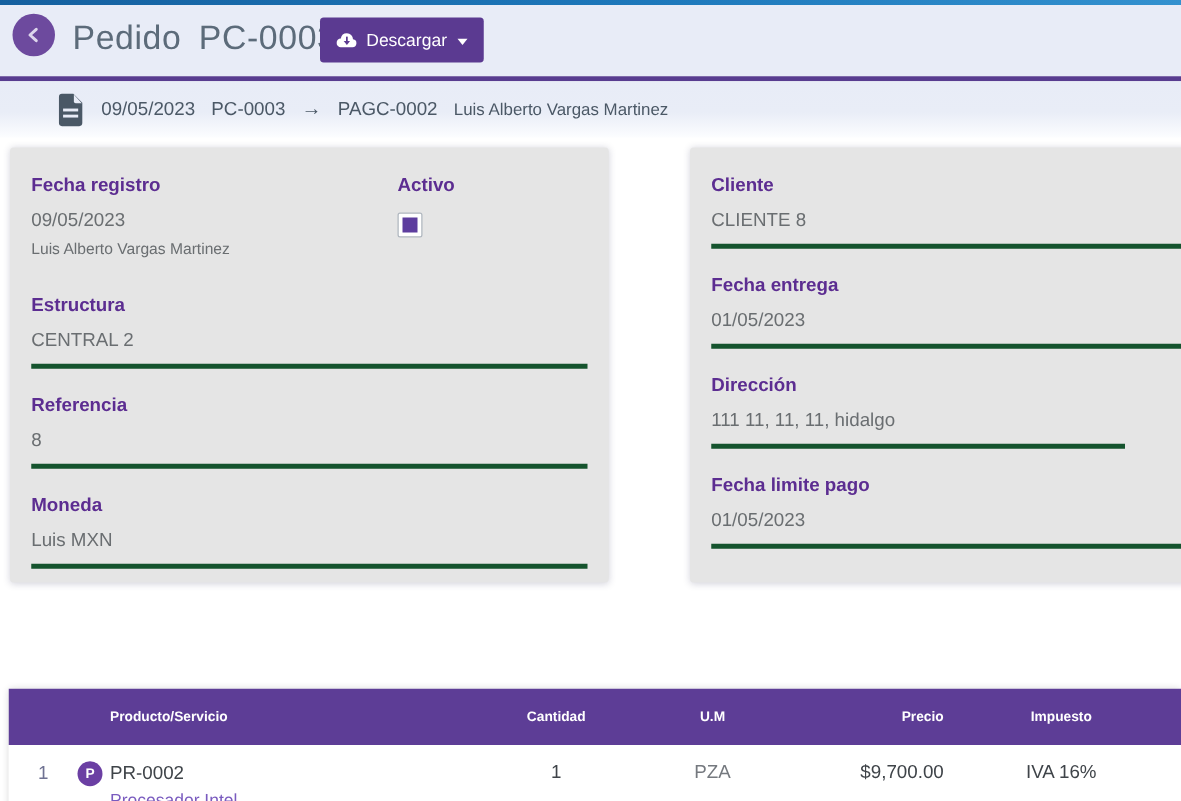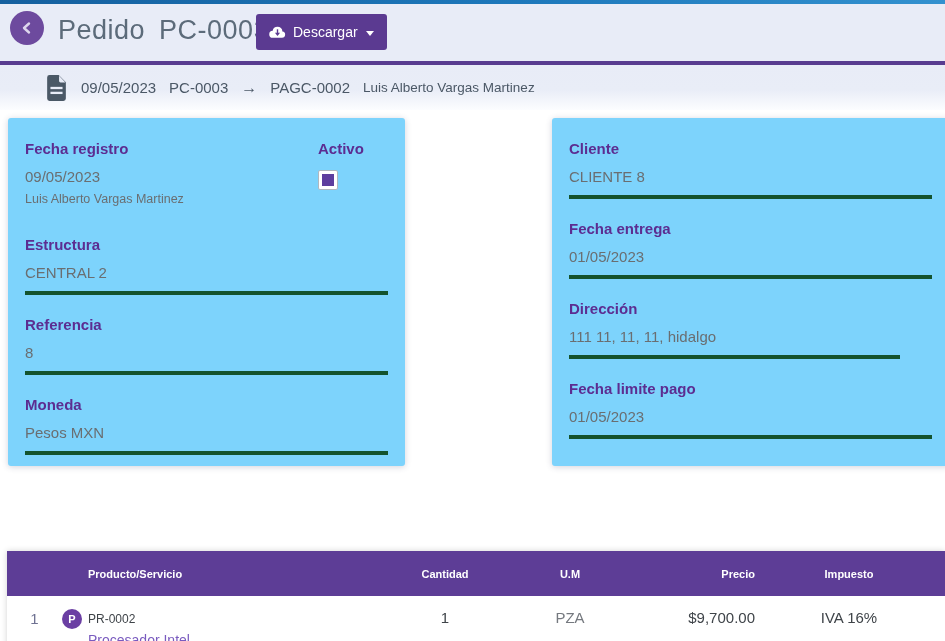--- a/index.html
+++ b/index.html
@@ -59,22 +59,22 @@
     display: flex; align-items: center; padding-left: 45px;
     color: #4b5866; font-size: 15px;
   }
   .infobar .ib { margin-right: 13px; white-space: nowrap; }
   .infobar svg { margin-right: 13px; }
   .infobar .arrow { font-size: 16px; font-weight: 700; }
   .infobar .user { font-size: 13.5px; margin-left: 0; }
 
   
   .card {
-    position: absolute; top: 118px; height: 348px; width: 397px;
-    background: #7dd3fc; border-radius: 3px;
+    position: absolute; top: 118px; height: 348px; width: 479px;
+    background: #e5e5e5; border-radius: 3px;
     box-shadow: 0 1px 6px rgba(55, 55, 95, 0.22);
     padding: 23px 17px 0 17px;
   }
   .card-left  { left: 8px; }
   .card-right { left: 552px; }
   .field { margin-bottom: 22px; }
   .field-label {
     font-size: 15px; font-weight: 700; color: #5c2d91; line-height: 16px;
   }
   .field-value {
@@ -117,21 +117,21 @@
   .t-body .c-num { color: #6f7292; padding-top: 1px; }
   .t-body .c-um { color: #75797f; }
   .product-cell { display: flex; align-items: flex-start; }
   .p-badge {
     width: 20px; height: 20px; border-radius: 50%; background: #6b3fa3;
     color: #ffffff; font-size: 11px; font-weight: 700;
     display: flex; align-items: center; justify-content: center;
     flex: none; margin-top: 0;
   }
   .p-lines { margin-left: 6px; }
-  .p-code { font-size: 12px; line-height: 20px; color: #3f4449; }
+  .p-code { font-size: 15px; line-height: 20px; color: #3f4449; }
   .p-desc { margin-top: 2px; font-size: 14px; line-height: 18px; color: #7a5bbf; }
 </style>
 </head>
 <body>
 
 <div class="page">
 
   <div class="top-blue"></div>
   <div class="corner-block"></div>
 
@@ -184,21 +184,21 @@
     <div class="field">
       <div class="field-label">Estructura</div>
       <div class="field-value">CENTRAL 2</div>
     </div>
     <div class="field">
       <div class="field-label">Referencia</div>
       <div class="field-value">8</div>
     </div>
     <div class="field">
       <div class="field-label">Moneda</div>
-      <div class="field-value">Pesos MXN</div>
+      <div class="field-value">Luis MXN</div>
     </div>
   </section>
 
   <section class="card card-right">
     <div class="field">
       <div class="field-label">Cliente</div>
       <div class="field-value">CLIENTE 8</div>
     </div>
     <div class="field">
       <div class="field-label">Fecha entrega</div>

